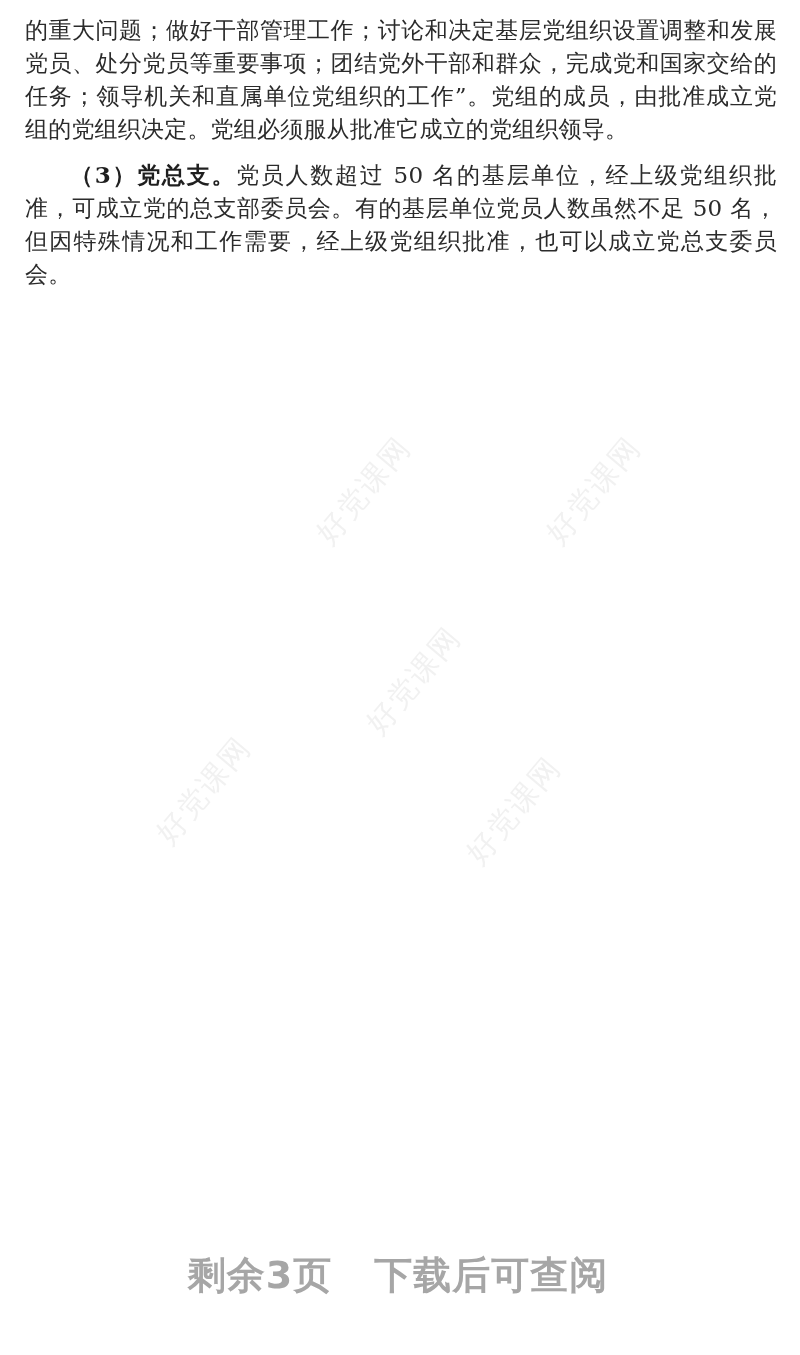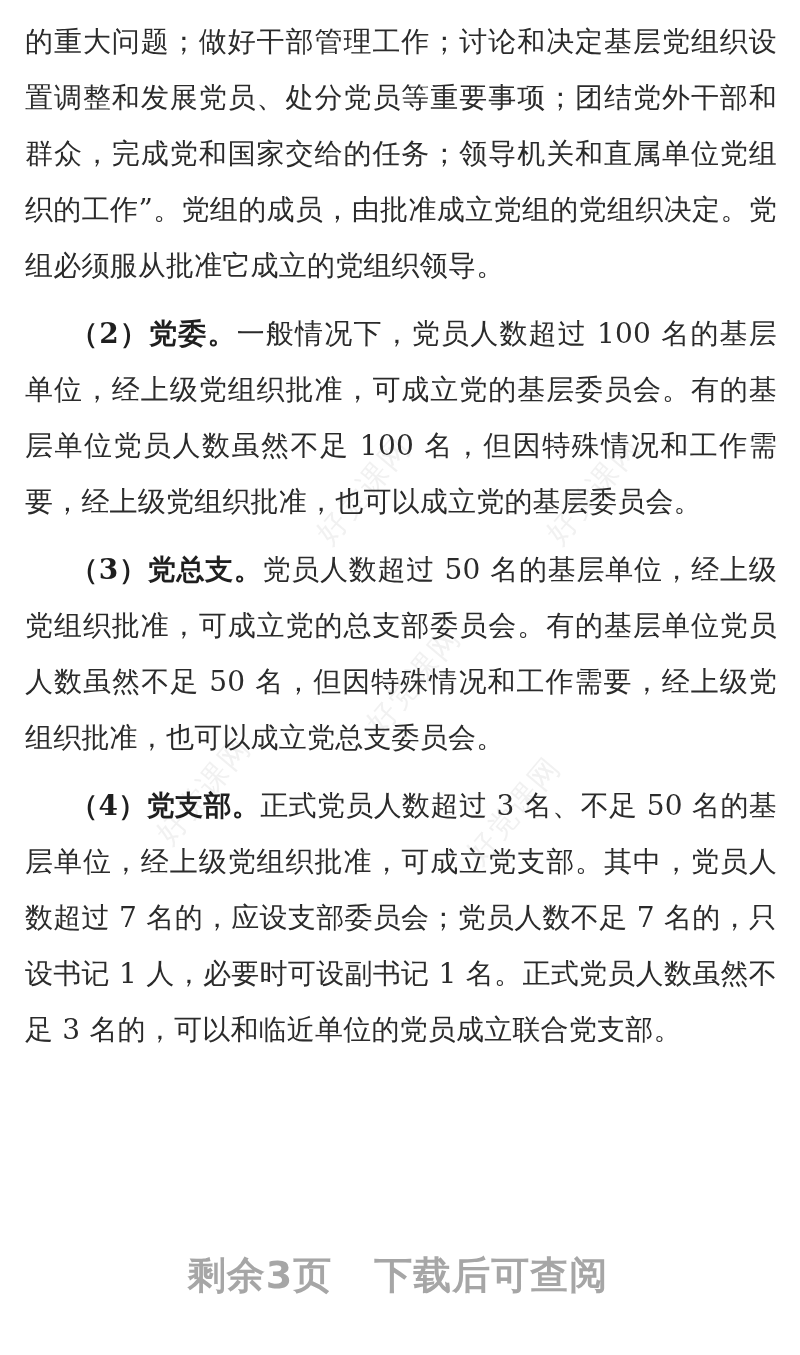--- a/index.html
+++ b/index.html
@@ -22,22 +22,22 @@
     height: 1355px;
   }
   .content {
     position: absolute;
     left: 25px;
     top: 14px;
     width: 752px;
   }
   .para {
     margin: 0 0 12px 0;
-    font-size: 28px;
-    line-height: 56px;
+    font-size: 23px;
+    line-height: 33px;
     text-align: justify;
     text-justify: inter-ideograph;
     letter-spacing: 0.2px;
   }
   .para.indent {
     text-indent: 45px;
   }
   .para .lead {
     font-weight: bold;
     color: #1f1f1f;
@@ -79,27 +79,21 @@
   <div class="watermark" style="left:530px; top:470px;">好党课网</div>
   <div class="watermark" style="left:140px; top:770px;">好党课网</div>
   <div class="watermark" style="left:350px; top:660px;">好党课网</div>
   <div class="watermark" style="left:450px; top:790px;">好党课网</div>
 
   <div class="content">
     <p class="para">
       <span>的重大问题；做好干部管理工作；讨论和决定基层党组织设置调整和发展党员、处分党员等重要事项；团结党外干部和群众，完成党和国家交给的任务；领导机关和直属单位党组织的工作”。党组的成员，由批准成立党组的党组织决定。党组必须服从批准它成立的党组织领导。</span>
     </p>
     <p class="para indent">
-      <span class="lead">（2）党委。</span><span>一般情况下，党员人数超过 100 名的基层单位，经上级党组织批准，可成立党的基层委员会。有的基层单位党员人数虽然不足 100 名，但因特殊情况和工作需要，经上级党组织批准，也可以成立党的基层委员会。</span>
-    </p>
-    <p class="para indent">
       <span class="lead">（3）党总支。</span><span>党员人数超过 50 名的基层单位，经上级党组织批准，可成立党的总支部委员会。有的基层单位党员人数虽然不足 50 名，但因特殊情况和工作需要，经上级党组织批准，也可以成立党总支委员会。</span>
-    </p>
-    <p class="para indent">
-      <span class="lead">（4）党支部。</span><span>正式党员人数超过 3 名、不足 50 名的基层单位，经上级党组织批准，可成立党支部。其中，党员人数超过 7 名的，应设支部委员会；党员人数不足 7 名的，只设书记 1 人，必要时可设副书记 1 名。正式党员人数虽然不足 3 名的，可以和临近单位的党员成立联合党支部。</span>
     </p>
   </div>
 
   <div class="footer">
     <span>剩余3页</span><span class="gap"></span><span>下载后可查阅</span>
   </div>
 
 </div>
 
 </body></html>

